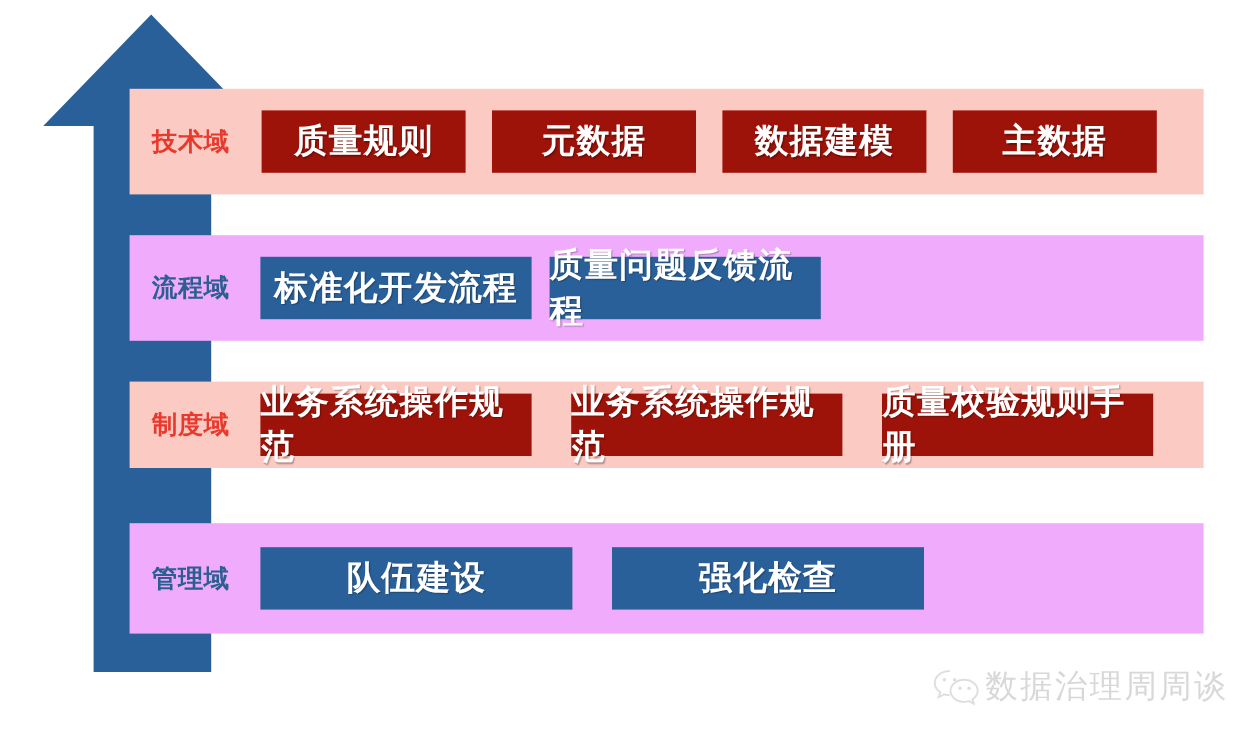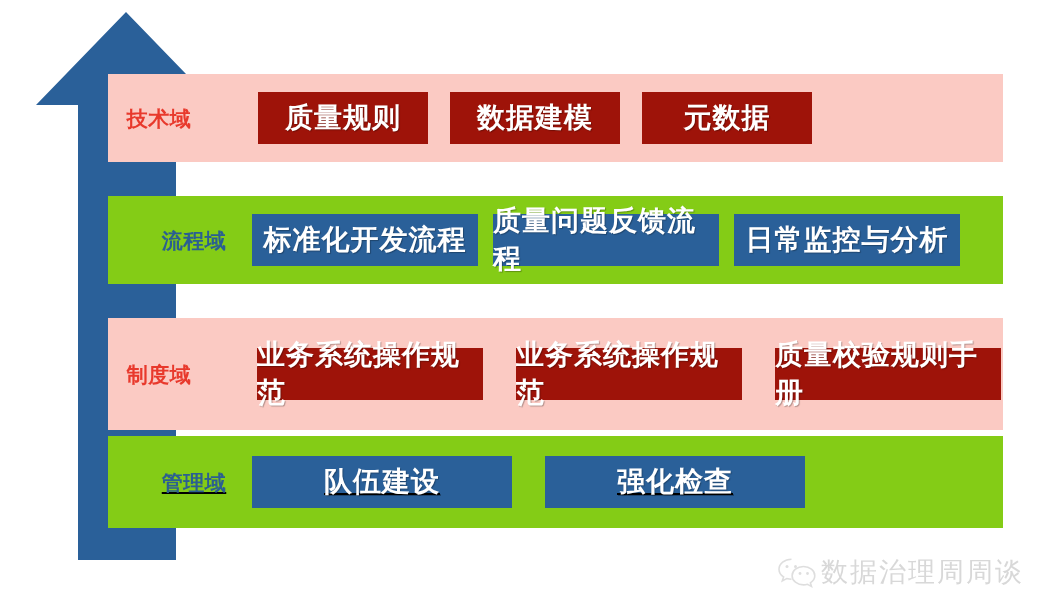--- a/index.html
+++ b/index.html
@@ -30,22 +30,22 @@
 
   
   .band {
     position: absolute;
     left: 108px;
     width: 895px;
     display: flex;
     align-items: center;
     box-sizing: border-box;
   }
-  .band.red   { background: #fbcac3; gap: 40px; }
-  .band.blue  { background: #84cc16; padding-left: 35px; }
+  .band.red   { background: #fbcac3; }
+  .band.blue  { background: #f0abfc; }
 
   .band-label {
     flex: 0 0 auto;
     width: 86px;
     margin-left: 8px;
     text-align: center;
     font-size: 21px;
     font-weight: bold;
     letter-spacing: 0.5px;
     line-height: 1;
@@ -75,22 +75,22 @@
   .band.blue .box { background: #2a6099; }
 
   
   #band-tech   .box { width: 170px; margin-right: 22px; }
   #band-proc   .box { width: 226px; margin-right: 15px; }
   #band-inst   .box { width: 226px; margin-right: 33px; }
   #band-mgmt   .box { width: 260px; margin-right: 33px; }
 
   #band-tech { top: 74px;  height: 88px; }
   #band-proc { top: 196px; height: 88px; }
-  #band-inst { top: 318px; height: 112px; }
-  #band-mgmt { top: 436px; height: 92px; text-decoration: underline; }
+  #band-inst { top: 318px; height: 72px; }
+  #band-mgmt { top: 436px; height: 92px; }
 
   #band-tech .box-row { padding-left: 16px; }
   #band-proc .box-row { padding-left: 15px; }
   #band-inst .box-row { padding-left: 15px; }
   #band-mgmt .box-row { padding-left: 15px; }
 
   
   #watermark {
     position: absolute;
     right: 18px;
@@ -114,31 +114,31 @@
 <div id="stage">
 
   <svg id="arrow" viewBox="0 0 1042 612" xmlns="http://www.w3.org/2000/svg">
     <polygon points="126,12 216,105 176,105 176,560 78,560 78,105 36,105" fill="#2a6099"></polygon>
   </svg>
 
   <div class="band red" id="band-tech">
     <div class="band-label">技术域</div>
     <div class="box-row">
       <div class="box">质量规则</div>
+      <div class="box">元数据</div>
       <div class="box">数据建模</div>
-      <div class="box">元数据</div>
+      <div class="box">主数据</div>
     </div>
   </div>
 
   <div class="band blue" id="band-proc">
     <div class="band-label">流程域</div>
     <div class="box-row">
       <div class="box">标准化开发流程</div>
       <div class="box">质量问题反馈流程</div>
-      <div class="box">日常监控与分析</div>
     </div>
   </div>
 
   <div class="band red" id="band-inst">
     <div class="band-label">制度域</div>
     <div class="box-row">
       <div class="box">业务系统操作规范</div>
       <div class="box">业务系统操作规范</div>
       <div class="box">质量校验规则手册</div>
     </div>

